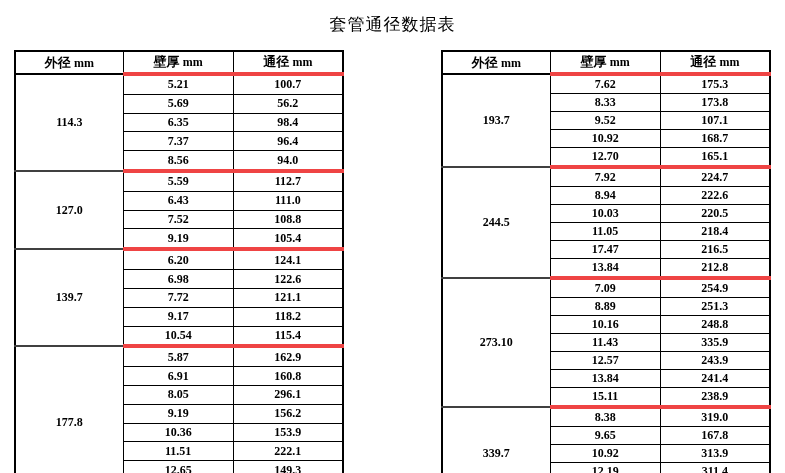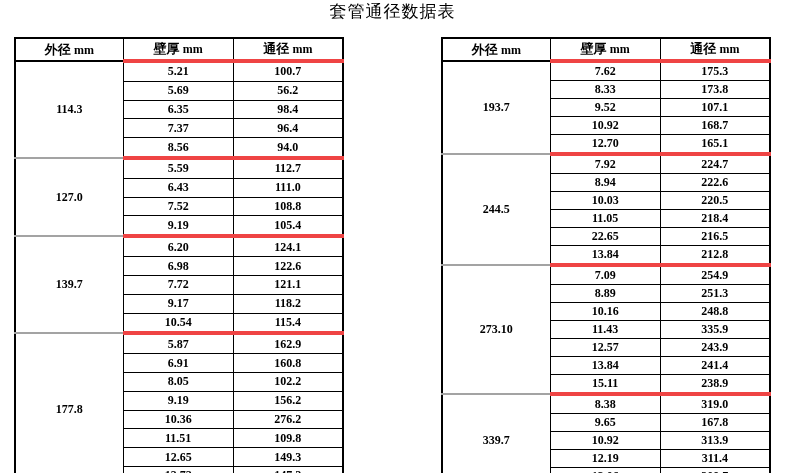--- a/index.html
+++ b/index.html
@@ -13,21 +13,21 @@
     font-family: "Liberation Serif", serif;
     color: #000000;
     position: relative;
     overflow: hidden;
   }
   .page-title {
     text-align: center;
     font-family: "Liberation Serif", serif;
     font-size: 17px;
     letter-spacing: 1px;
-    margin-top: 0;
+    margin-top: 13px;
     margin-bottom: 0;
     font-weight: normal;
   }
   .tables-wrap {
     display: flex;
     justify-content: space-between;
     padding: 0 14px;
     margin-top: 14px;
     box-sizing: border-box;
   }
@@ -68,21 +68,21 @@
   
   tr.group-start > td {
     border-top: 4px solid #ef4444;
   }
   td.od-cell {
     border-right: 2px solid #000000;
     border-left: 2px solid #000000;
   }
   tr.group-start > td.od-cell,
   tr.group-start > td.first-col {
-    border-top: 2px solid #a3a3a3;
+    border-top: 2px solid #404040;
   }
   col.c-od { width: 33%; }
   col.c-wt { width: 33.5%; }
   col.c-id { width: 33.5%; }
 </style>
 </head>
 <body>
 
 <h1 class="page-title">套管通径数据表</h1>
 
@@ -165,33 +165,33 @@
           <td class="od-cell first-col" rowspan="8">177.8</td>
           <td>5.87</td>
           <td>162.9</td>
         </tr>
         <tr>
           <td>6.91</td>
           <td>160.8</td>
         </tr>
         <tr>
           <td>8.05</td>
-          <td>102.2</td>
+          <td>296.1</td>
         </tr>
         <tr>
           <td>9.19</td>
           <td>156.2</td>
         </tr>
         <tr>
           <td>10.36</td>
-          <td>276.2</td>
+          <td>153.9</td>
         </tr>
         <tr>
           <td>11.51</td>
-          <td>109.8</td>
+          <td>222.1</td>
         </tr>
         <tr>
           <td>12.65</td>
           <td>149.3</td>
         </tr>
         <tr>
           <td>13.72</td>
           <td>147.2</td>
         </tr>
       </tbody>
@@ -243,21 +243,21 @@
         </tr>
         <tr>
           <td>10.03</td>
           <td>220.5</td>
         </tr>
         <tr>
           <td>11.05</td>
           <td>218.4</td>
         </tr>
         <tr>
-          <td>22.65</td>
+          <td>17.47</td>
           <td>216.5</td>
         </tr>
         <tr>
           <td>13.84</td>
           <td>212.8</td>
         </tr>
         <tr class="group-start">
           <td class="od-cell first-col" rowspan="7">273.10</td>
           <td>7.09</td>
           <td>254.9</td>

